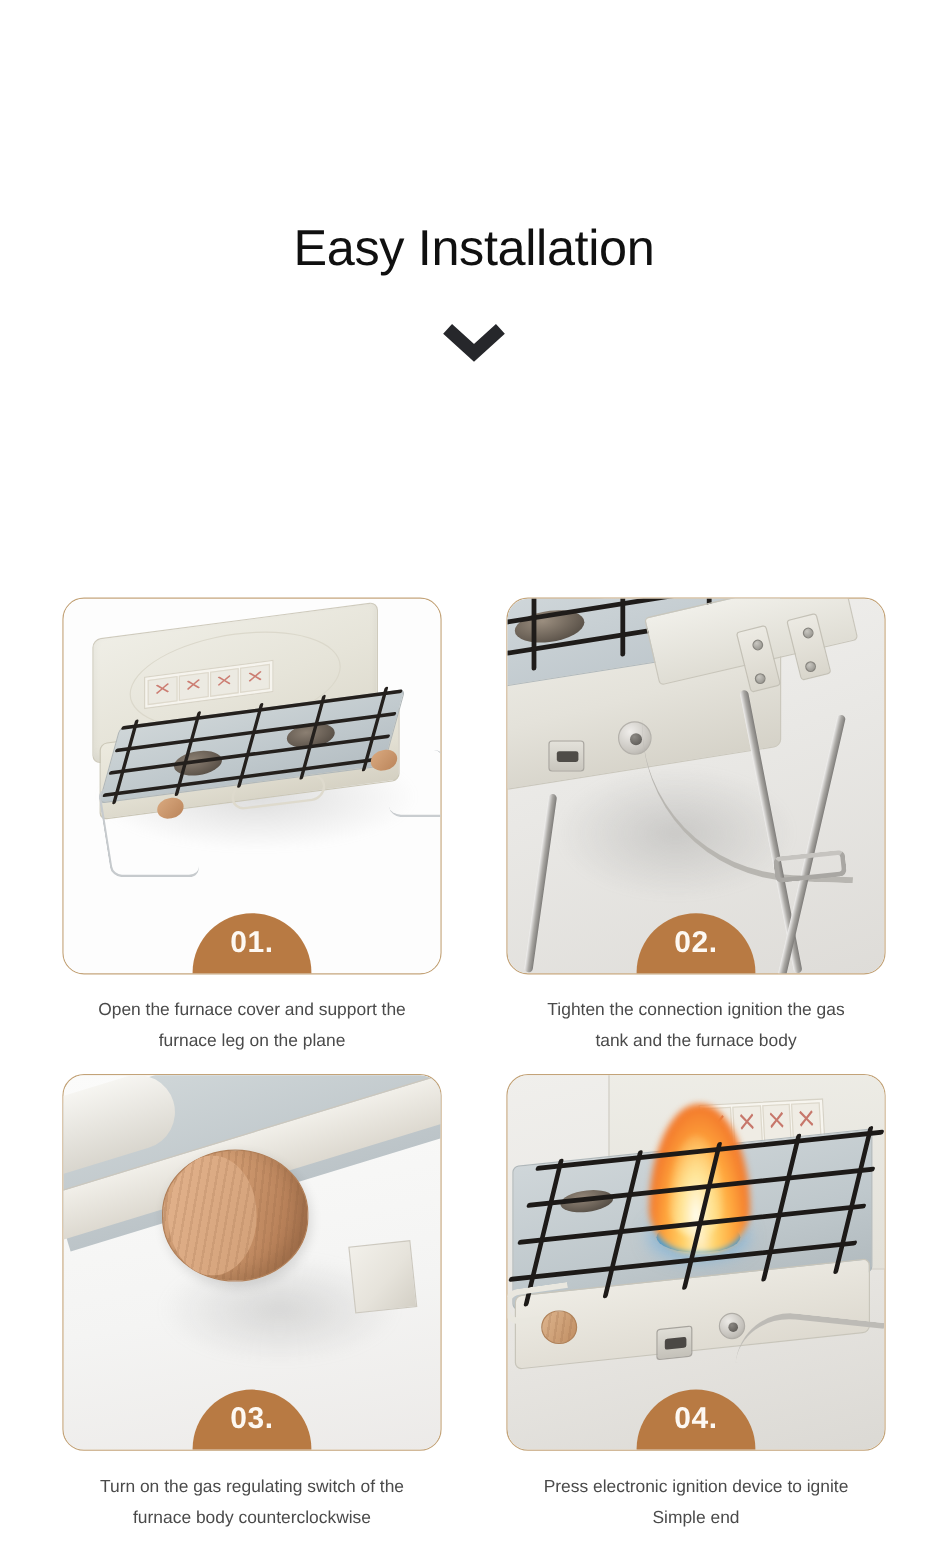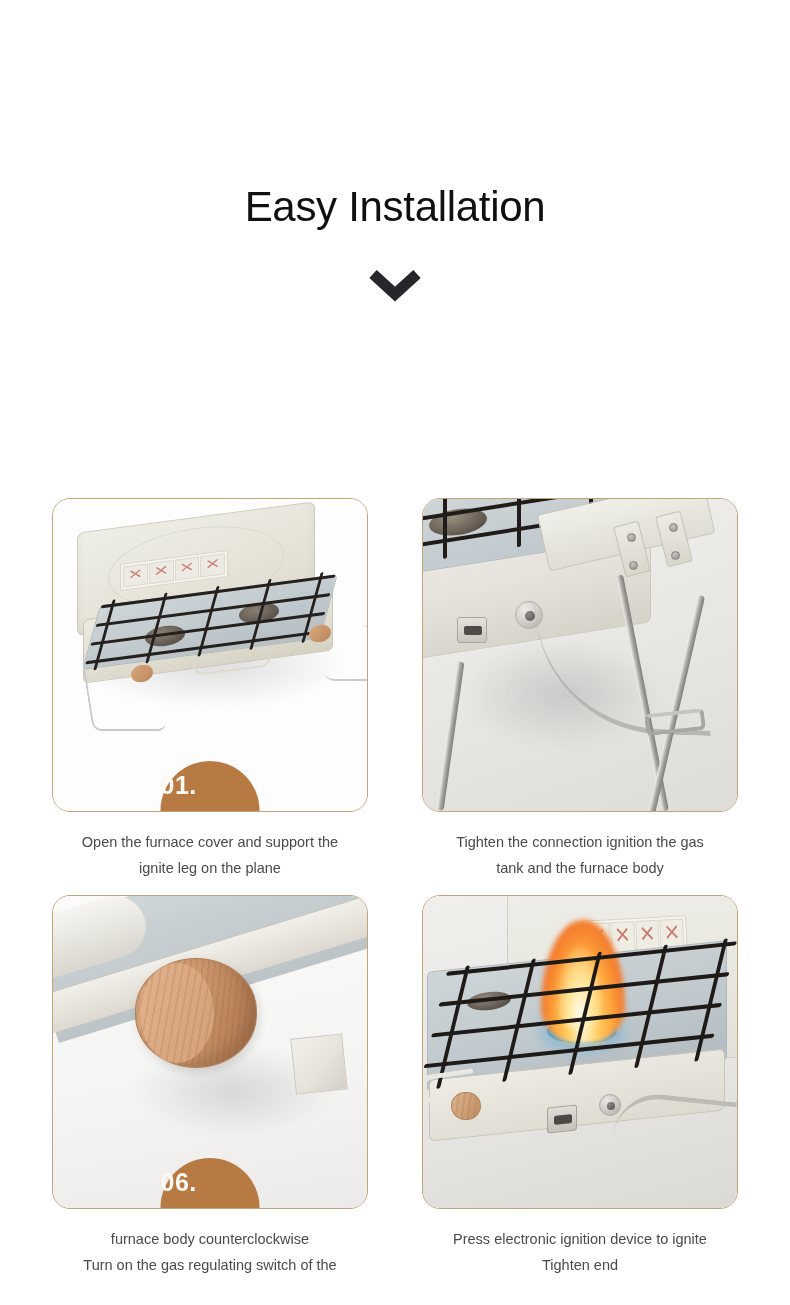--- a/index.html
+++ b/index.html
@@ -78,21 +78,21 @@
     position: absolute;
     left: 50%;
     bottom: -49px;
     transform: translateX(-50%);
     width: 99px;
     height: 99px;
     border-radius: 50%;
     background: #b87a43;
     display: flex;
     align-items: flex-start;
-    justify-content: flex-start;
+    justify-content: center;
     z-index: 5;
   }
   .badge-text {
     margin-top: 12px;
     color: #fdf8f2;
     font-size: 25px;
     font-weight: 700;
     letter-spacing: 0.5px;
     line-height: 1;
   }
@@ -520,21 +520,21 @@
             <div class="c1-leg l"></div>
             <div class="c1-leg r"></div>
           </div>
         </div>
         <div class="badge">
           <span class="badge-text">01.</span>
         </div>
       </div>
       <div class="caption">
         <span class="ln">Open the furnace cover and support the</span>
-        <span class="ln">ignite leg on the plane</span>
+        <span class="ln">furnace leg on the plane</span>
       </div>
     </div>
 
     <div class="step">
       <div class="card">
         <div class="photo">
           <div class="scene">
             <div class="c2-bg"></div>
             <div class="c2-shadow"></div>
             <div class="c2-body"></div>
@@ -557,20 +557,23 @@
             <div class="c2-screw" style="left:248px;top:52px"></div>
             <div class="c2-latch"></div>
             <div class="c2-nut"></div>
             <div class="c2-hose"></div>
             <div class="c2-legwire l"></div>
             <div class="c2-legwire r"></div>
             <div class="c2-legwire x"></div>
             <div class="c2-foot"></div>
           </div>
         </div>
+        <div class="badge">
+          <span class="badge-text">02.</span>
+        </div>
       </div>
       <div class="caption">
         <span class="ln">Tighten the connection ignition the gas</span>
         <span class="ln">tank and the furnace body</span>
       </div>
     </div>
 
     <div class="step">
       <div class="card">
         <div class="photo">
@@ -580,26 +583,26 @@
             <div class="c3-edge"></div>
             <div class="c3-tube"></div>
             <div class="c3-shadow"></div>
             <div class="c3-block"></div>
             <div class="c3-knob">
                 <div class="c3-knob-face"></div>
               </div>
           </div>
         </div>
         <div class="badge">
-          <span class="badge-text">06.</span>
+          <span class="badge-text">03.</span>
         </div>
       </div>
       <div class="caption">
+        <span class="ln">Turn on the gas regulating switch of the</span>
         <span class="ln">furnace body counterclockwise</span>
-        <span class="ln">Turn on the gas regulating switch of the</span>
       </div>
     </div>
 
     <div class="step">
       <div class="card">
         <div class="photo">
           <div class="scene">
             <div class="c4-bg"></div>
             <div class="c4-back"></div>
             <div class="c4-label">
@@ -626,21 +629,24 @@
               <span class="v" style="left:216px"></span>
               <span class="v" style="left:276px"></span>
             </div>
             <div class="c4-sidearm"></div>
             <div class="c4-knob"></div>
             <div class="c4-latch"></div>
             <div class="c4-valve"></div>
             <div class="c4-hose"></div>
           </div>
         </div>
+        <div class="badge">
+          <span class="badge-text">04.</span>
+        </div>
       </div>
       <div class="caption">
         <span class="ln">Press electronic ignition device to ignite</span>
-        <span class="ln">Tighten end</span>
+        <span class="ln">Simple end</span>
       </div>
     </div>
 
   </div>
 </div>
 
 </body></html>

